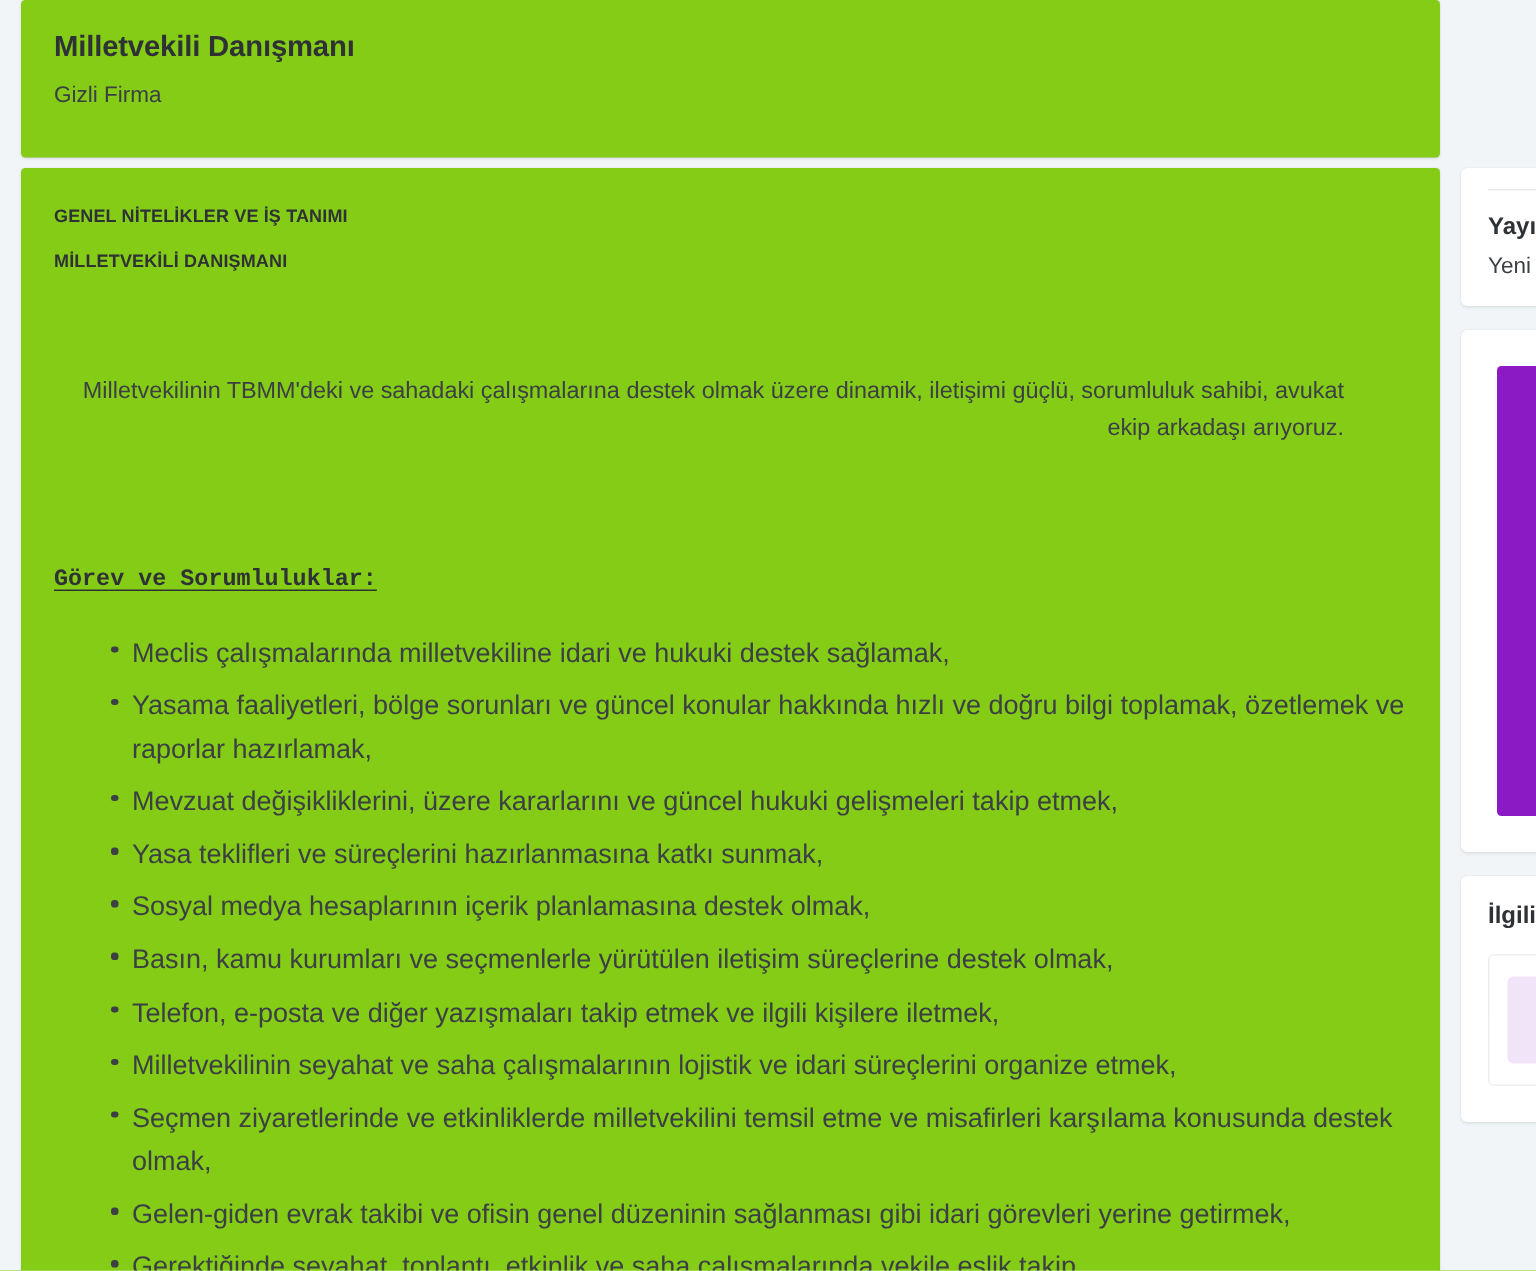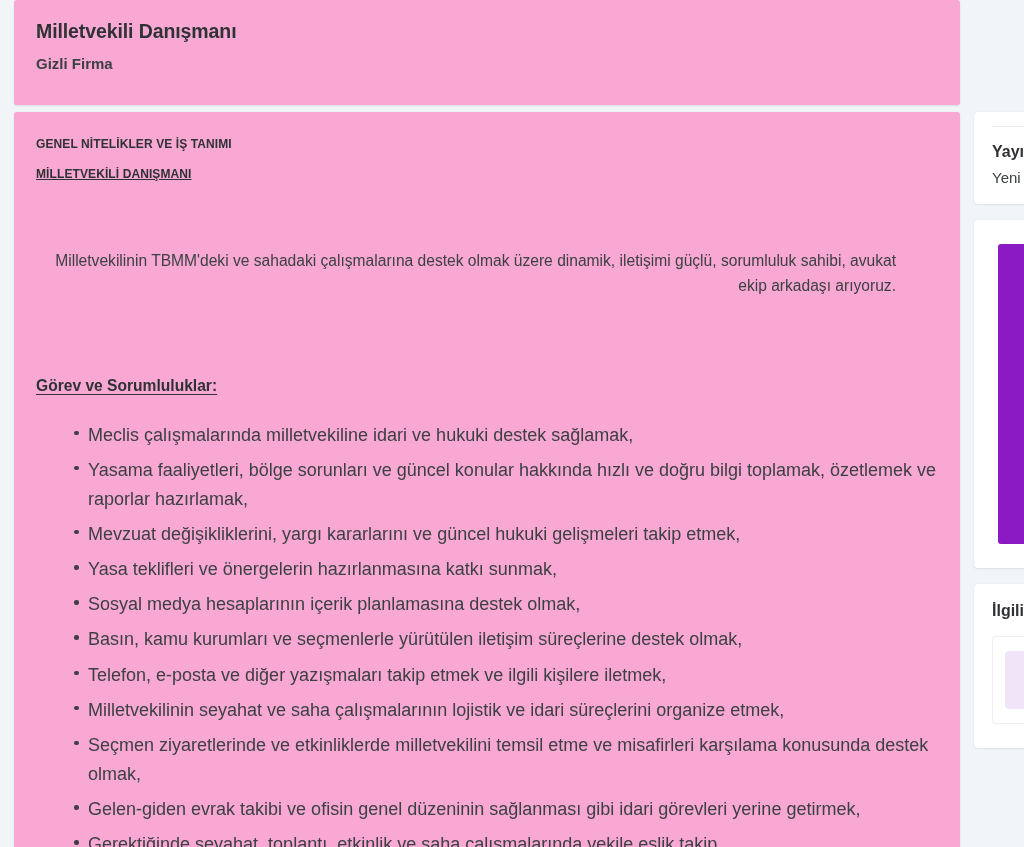--- a/index.html
+++ b/index.html
@@ -32,41 +32,41 @@
   
   .main-col {
     width: 946px;
     flex: 0 0 946px;
     display: flex;
     flex-direction: column;
     gap: 7px;
   }
 
   .card {
-    background: #f9a8d4;
+    background: #84cc16;
     border-radius: 3px;
     box-shadow: 0 1px 2px rgba(60,64,67,.10), 0 0 1px rgba(60,64,67,.10);
   }
 
   
   .job-header {
     padding: 20px 22px 22px 22px;
     min-height: 105px;
   }
   .job-title {
     font-size: 19.5px;
     font-weight: bold;
     color: #2f3235;
     letter-spacing: -0.1px;
     margin: 0 0 12px 0;
     line-height: 1.2;
   }
   .company-name {
     font-size: 15px;
-    font-weight: bold;
+    font-weight: normal;
     color: #3c4043;
     margin: 0;
     line-height: 1.2;
   }
 
   
   .job-detail {
     padding: 26px 22px 40px 22px;
     min-height: 740px;
   }
@@ -74,21 +74,20 @@
   .section-heading {
     font-size: 12px;
     font-weight: bold;
     color: #2f3235;
     line-height: 1.0;
     margin: 0 0 18px 0;
     letter-spacing: .1px;
   }
   .section-heading.second {
     margin-bottom: 0;
-    text-decoration: underline;
   }
 
   .intro-block {
     margin-top: 68px;
   }
   .intro-paragraph {
     font-size: 15.6px;
     line-height: 1.62;
     color: #3c4043;
     margin: 0;
@@ -97,20 +96,21 @@
   }
 
   .duties-heading {
     font-size: 15.6px;
     font-weight: bold;
     color: #2f3235;
     text-decoration: underline;
     text-underline-offset: 3px;
     margin: 78px 0 0 0;
     display: inline-block;
+    font-family: Liberation Mono, monospace;
   }
 
   .duties-list {
     list-style: none;
     margin: 26px 0 0 0;
     padding: 0;
   }
   .duties-list li {
     position: relative;
     padding-left: 52px;
@@ -237,22 +237,22 @@
 
       <div class="intro-block">
         <p class="intro-paragraph">Milletvekilinin TBMM'deki ve sahadaki çalışmalarına destek olmak üzere dinamik, iletişimi güçlü, sorumluluk sahibi, avukat ekip arkadaşı arıyoruz.</p>
       </div>
 
       <div class="duties-heading">Görev ve Sorumluluklar:</div>
 
       <ul class="duties-list">
         <li>Meclis çalışmalarında milletvekiline idari ve hukuki destek sağlamak,</li>
         <li>Yasama faaliyetleri, bölge sorunları ve güncel konular hakkında hızlı ve doğru bilgi toplamak, özetlemek ve raporlar hazırlamak,</li>
-        <li>Mevzuat değişikliklerini, yargı kararlarını ve güncel hukuki gelişmeleri takip etmek,</li>
-        <li>Yasa teklifleri ve önergelerin hazırlanmasına katkı sunmak,</li>
+        <li>Mevzuat değişikliklerini, üzere kararlarını ve güncel hukuki gelişmeleri takip etmek,</li>
+        <li>Yasa teklifleri ve süreçlerini hazırlanmasına katkı sunmak,</li>
         <li>Sosyal medya hesaplarının içerik planlamasına destek olmak,</li>
         <li>Basın, kamu kurumları ve seçmenlerle yürütülen iletişim süreçlerine destek olmak,</li>
         <li>Telefon, e-posta ve diğer yazışmaları takip etmek ve ilgili kişilere iletmek,</li>
         <li>Milletvekilinin seyahat ve saha çalışmalarının lojistik ve idari süreçlerini organize etmek,</li>
         <li>Seçmen ziyaretlerinde ve etkinliklerde milletvekilini temsil etme ve misafirleri karşılama konusunda destek olmak,</li>
         <li>Gelen-giden evrak takibi ve ofisin genel düzeninin sağlanması gibi idari görevleri yerine getirmek,</li>
         <li>Gerektiğinde seyahat, toplantı, etkinlik ve saha çalışmalarında vekile eşlik takip.</li>
       </ul>
 
     </div>

